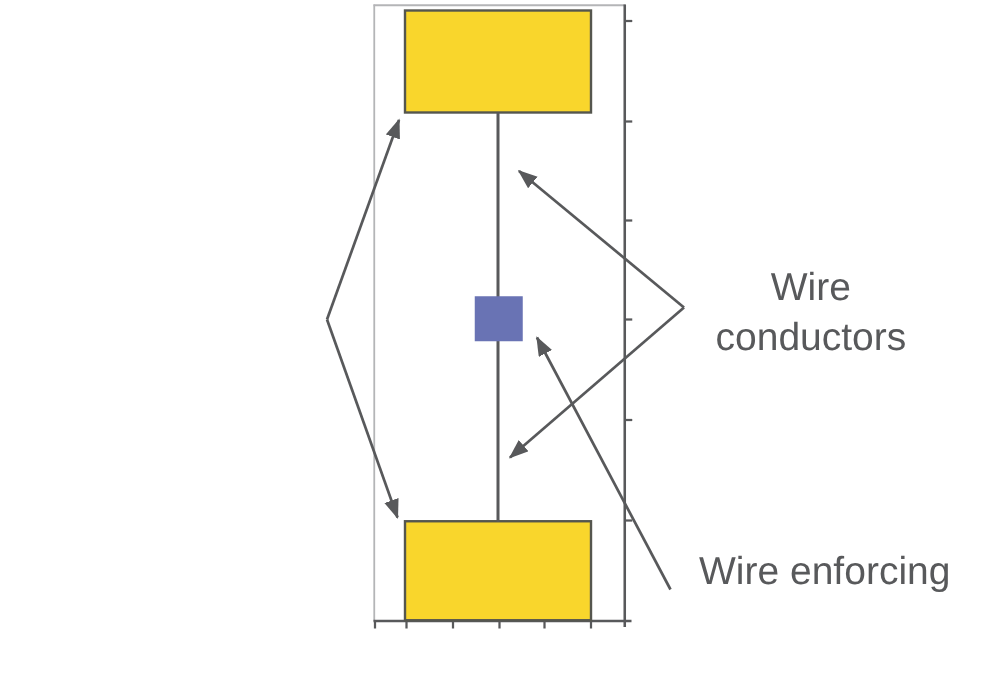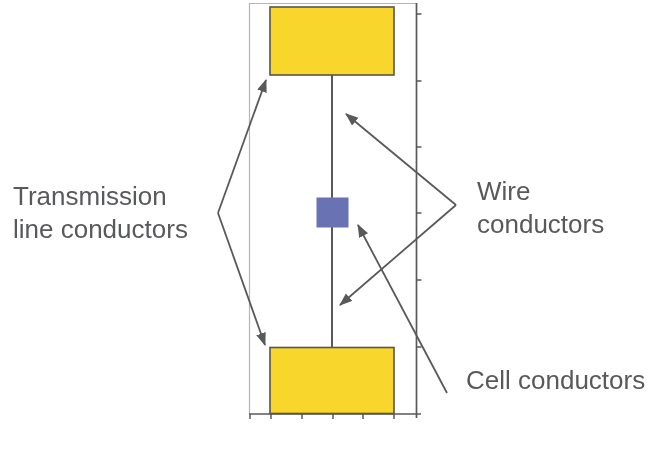--- a/index.html
+++ b/index.html
@@ -74,27 +74,23 @@
 
     <rect x="316.5" y="197.5" width="32" height="30" fill="#6973B4"></rect>
 
     <line class="arrow" x1="218" y1="213" x2="266" y2="80" marker-end="url(#ah)"></line>
     <line class="arrow" x1="218" y1="213" x2="265" y2="345" marker-end="url(#ah)"></line>
     <line class="arrow" x1="456" y1="205" x2="346" y2="114" marker-end="url(#ah)"></line>
     <line class="arrow" x1="456" y1="205" x2="340" y2="305" marker-end="url(#ah)"></line>
     <line class="arrow" x1="447" y1="393" x2="358" y2="225" marker-end="url(#ah)"></line>
   </svg>
 
-  <div class="label" style="left:13px; top:180px;">
-    <div>Transmission</div>
-    <div>line conductors</div>
-  </div>
 
-  <div class="label" style="left:477px; top:175px;">
+  <div class="label" style="left:477px; top:175px;text-align:center;">
     <div>Wire</div>
     <div>conductors</div>
   </div>
 
   <div class="label" style="left:466px; top:364px;">
-    <div>Cell conductors</div>
+    <div>Wire enforcing</div>
   </div>
 
 </div>
 
 </body></html>

